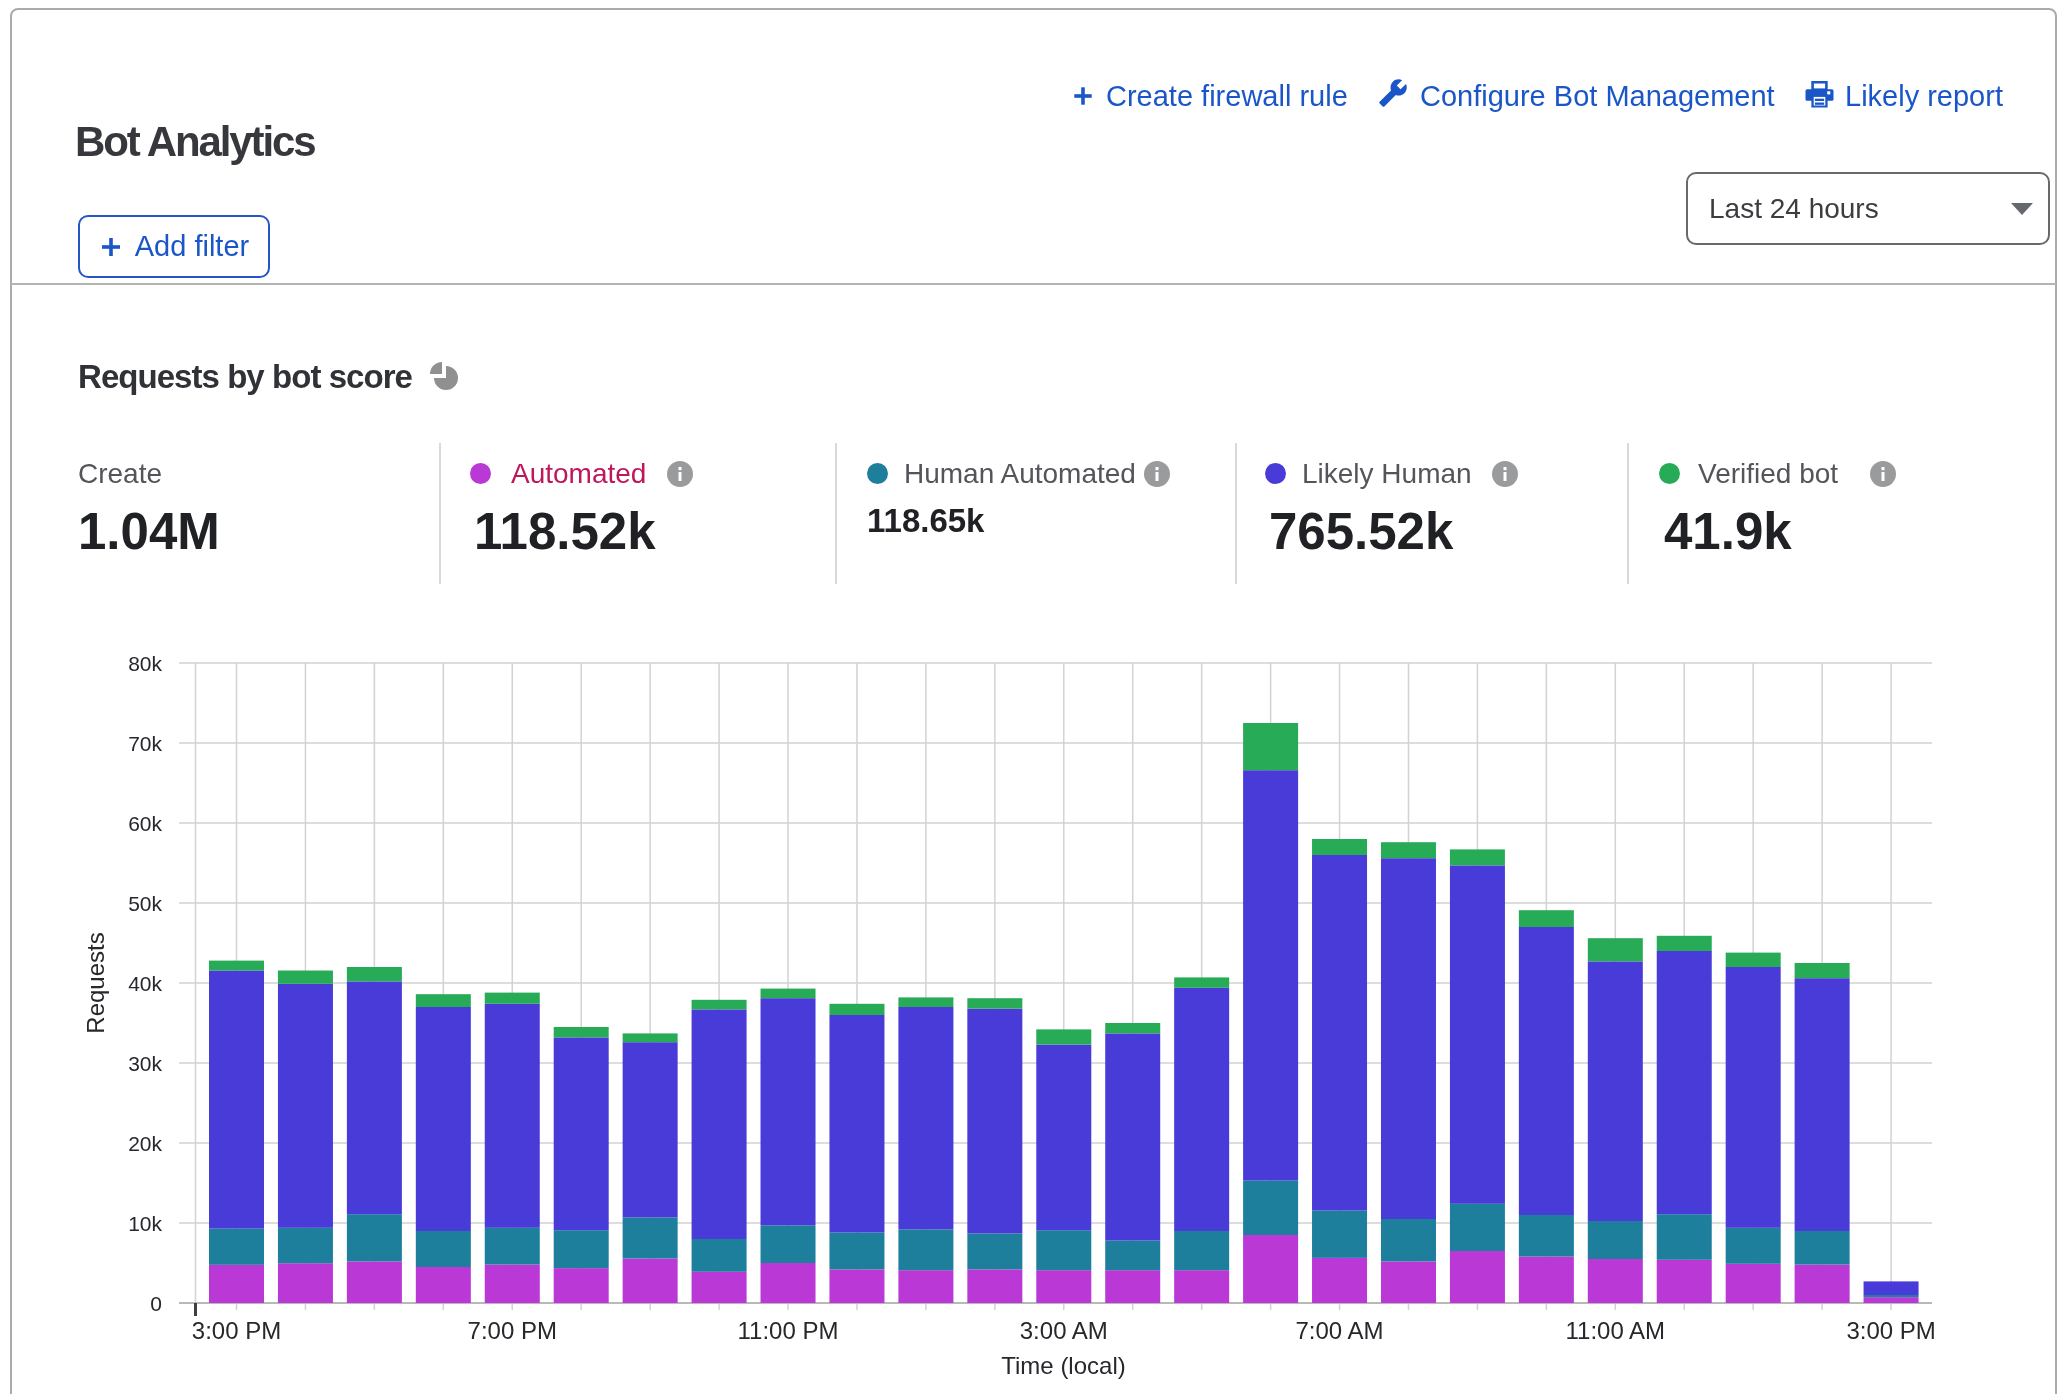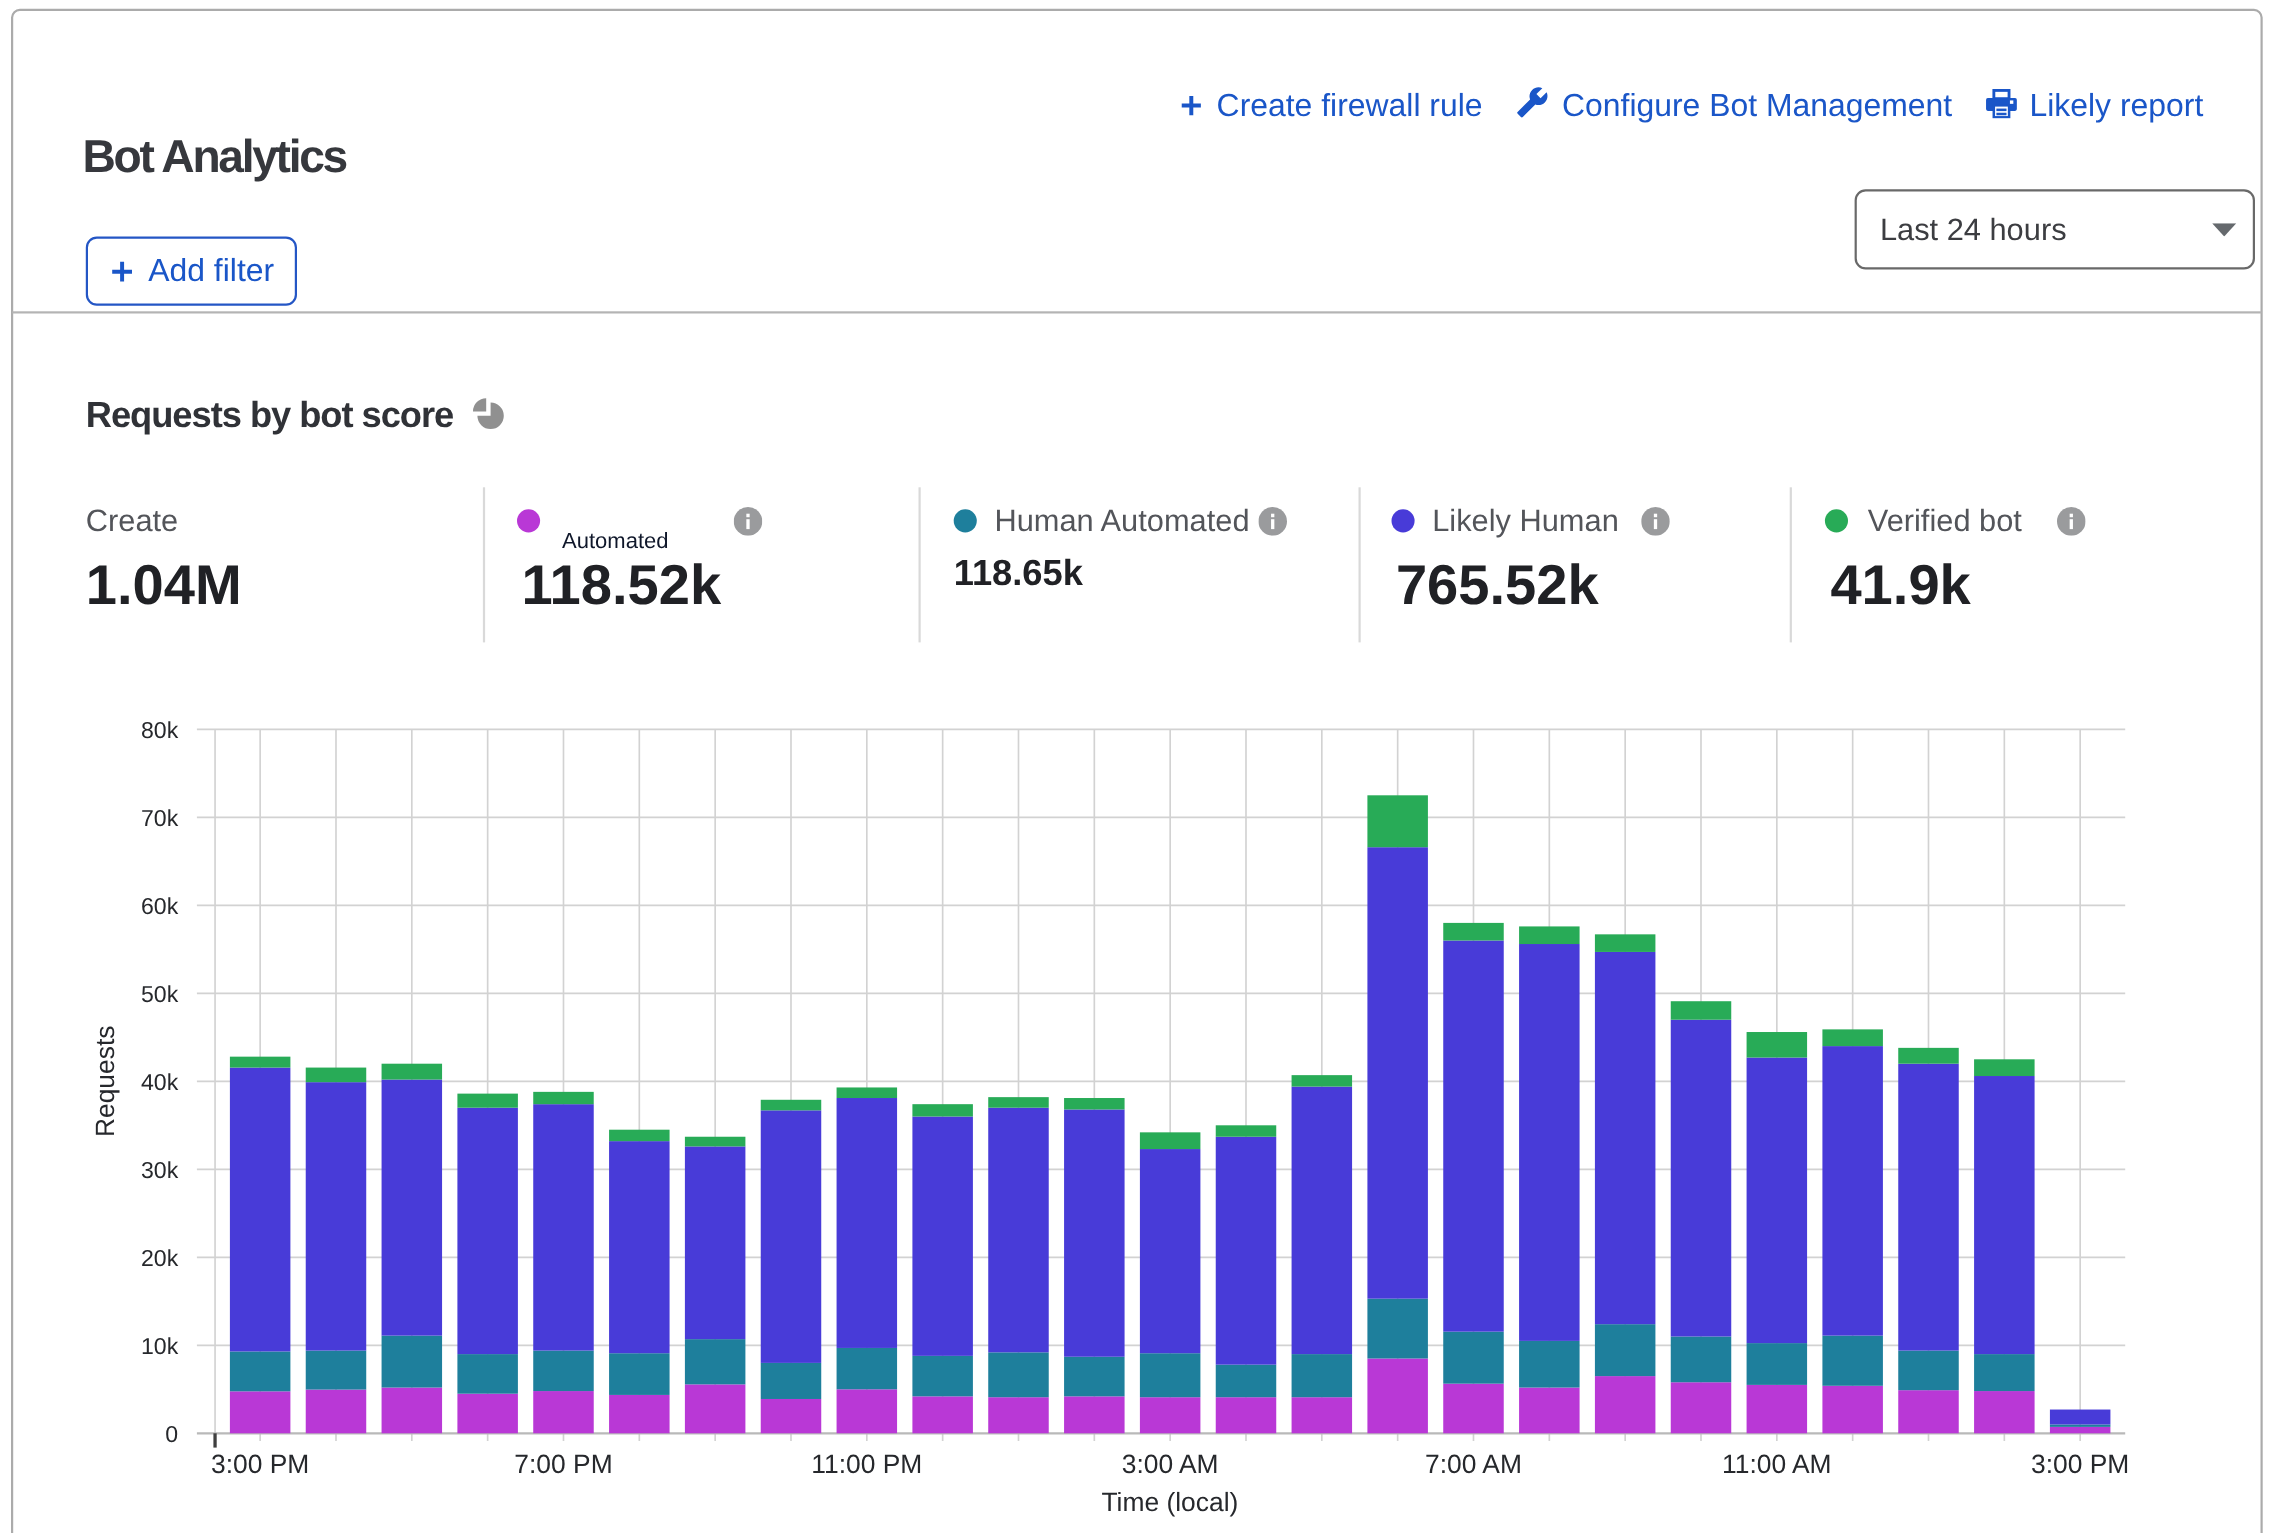--- a/index.html
+++ b/index.html
@@ -60,21 +60,21 @@
 
 <div class="abs" style="left:439px;top:443px;width:2px;height:141px;background:#d9d9d9;"></div>
 <div class="abs" style="left:835px;top:443px;width:2px;height:141px;background:#d9d9d9;"></div>
 <div class="abs" style="left:1235px;top:443px;width:2px;height:141px;background:#d9d9d9;"></div>
 <div class="abs" style="left:1627px;top:443px;width:2px;height:141px;background:#d9d9d9;"></div>
 
 <div class="abs" style="left:78px;top:458px;font-size:28px;color:#53555a;">Create</div>
 <div class="abs" style="left:78px;top:502px;font-size:51px;font-weight:700;color:#202125;">1.04M</div>
 
 <div class="abs" style="left:470px;top:463px;width:21px;height:21px;border-radius:50%;background:#b938d6;"></div>
-<div class="abs" style="left:511px;top:458px;font-size:20px;color:#0f172a;margin-top:23px;">Automated</div>
+<div class="abs" style="left:511px;top:458px;font-size:28px;color:#be185d;">Automated</div>
 <div class="abs" style="left:667px;top:461px;"><svg width="26" height="26" viewBox="0 0 26 26">
       <circle cx="13" cy="13" r="13" fill="#9a9b9d"></circle>
       <rect x="11.5" y="11" width="3" height="9" fill="#fff"></rect>
       <rect x="11.5" y="6" width="3" height="3.2" fill="#fff"></rect>
     </svg></div>
 <div class="abs" style="left:474px;top:502px;font-size:51px;font-weight:700;color:#202125;">118.52k</div>
 
 <div class="abs" style="left:867px;top:463px;width:21px;height:21px;border-radius:50%;background:#1e7f9c;"></div>
 <div class="abs" style="left:904px;top:458px;font-size:28px;color:#53555a;">Human Automated</div>
 <div class="abs" style="left:1144px;top:461px;"><svg width="26" height="26" viewBox="0 0 26 26">

